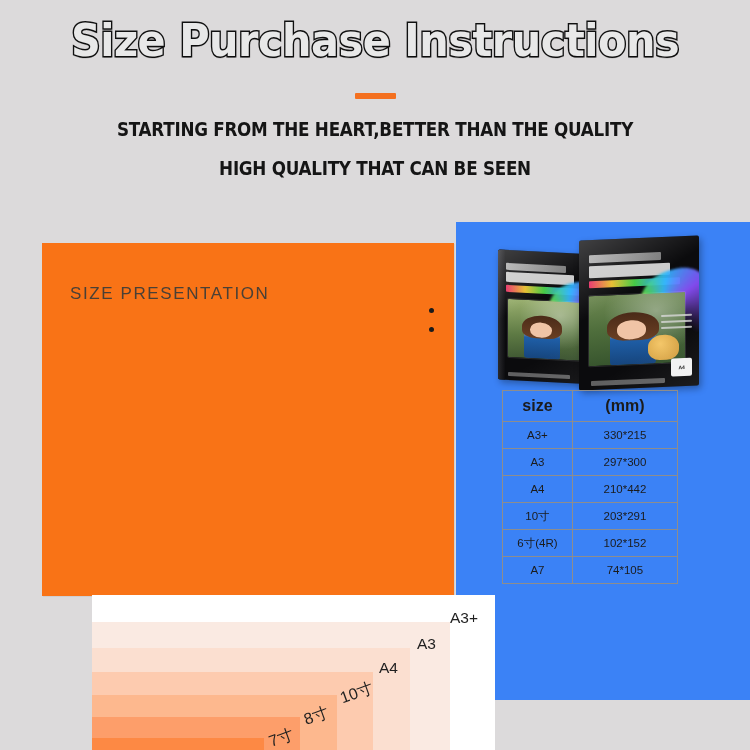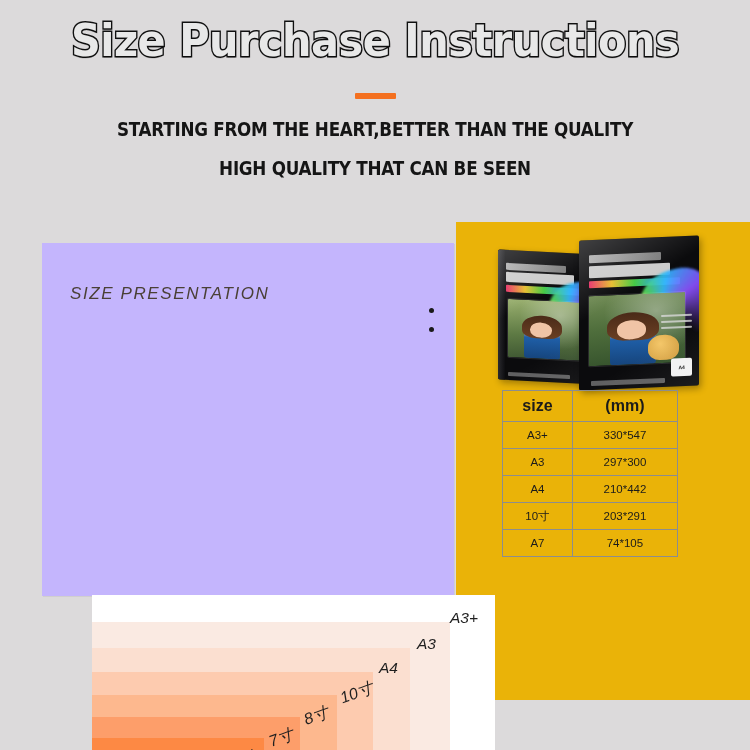--- a/index.html
+++ b/index.html
@@ -35,23 +35,22 @@
     font-weight:bold;color:#151515;
     transform:scaleX(0.86);
     white-space:nowrap;
   }
   .sub1{top:118px;font-size:19.5px;letter-spacing:-0.3px;}
   .sub2{top:157px;font-size:19.5px;letter-spacing:-0.3px;}
 
   
   .tan-panel{
     position:absolute;left:42px;top:243px;width:412px;height:353px;
-    background:#c4b5fd;
+    background:#f97316;
     box-shadow:1px 1px 0 rgba(0,0,0,.05);
-    font-style:italic;
   }
   .tan-title{
     position:absolute;left:28px;top:41px;
     font-family:"Liberation Sans","DejaVu Sans",sans-serif;
     font-size:17px;letter-spacing:1.6px;color:#4a4036;font-weight:400;
     white-space:nowrap;
   }
   .dots{position:absolute;left:429px;top:308px;}
   .dot{width:5px;height:5px;border-radius:50%;background:#1a1a1a;margin-bottom:14px;}
 
@@ -64,21 +63,21 @@
     position:absolute;
     font-family:"Liberation Sans","DejaVu Sans",sans-serif;
     color:#1f1f1f;white-space:nowrap;
   }
   .slabel.lat{font-size:15.5px;}
   .slabel.cn{font-size:16px;}
 
   
   .white-panel{
     position:absolute;left:456px;top:222px;width:294px;height:478px;
-    background:#eab308;
+    background:#3b82f6;
   }
 
   
   .pack-wrap{position:absolute;left:18px;top:10px;width:260px;height:160px;}
   .pack{position:absolute;background:#0b0b0d;border-radius:2px;
         box-shadow:2px 3px 7px rgba(0,0,0,.33);overflow:hidden;}
   .pack.back{left:24px;top:20px;width:100px;height:130px;
     transform:skewY(3deg);}
   .pack.front{left:105px;top:6px;width:120px;height:150px;
     transform:skewY(-2.5deg);}
@@ -232,33 +231,37 @@
     <table class="tbl" id="size-table">
         <thead>
           <tr>
             <th class="c1">size</th>
             <th class="c2">(mm)</th>
           </tr>
         </thead>
         <tbody>
           <tr>
             <td class="c1">A3+</td>
-            <td class="c2">330*547</td>
+            <td class="c2">330*215</td>
           </tr>
           <tr>
             <td class="c1">A3</td>
             <td class="c2">297*300</td>
           </tr>
           <tr>
             <td class="c1">A4</td>
             <td class="c2">210*442</td>
           </tr>
           <tr>
             <td class="c1">10寸</td>
             <td class="c2">203*291</td>
+          </tr>
+          <tr>
+            <td class="c1">6寸(4R)</td>
+            <td class="c2">102*152</td>
           </tr>
           <tr>
             <td class="c1">A7</td>
             <td class="c2">74*105</td>
           </tr>
         </tbody>
       </table>
     <div class="wmk"></div>
   </div>
 

